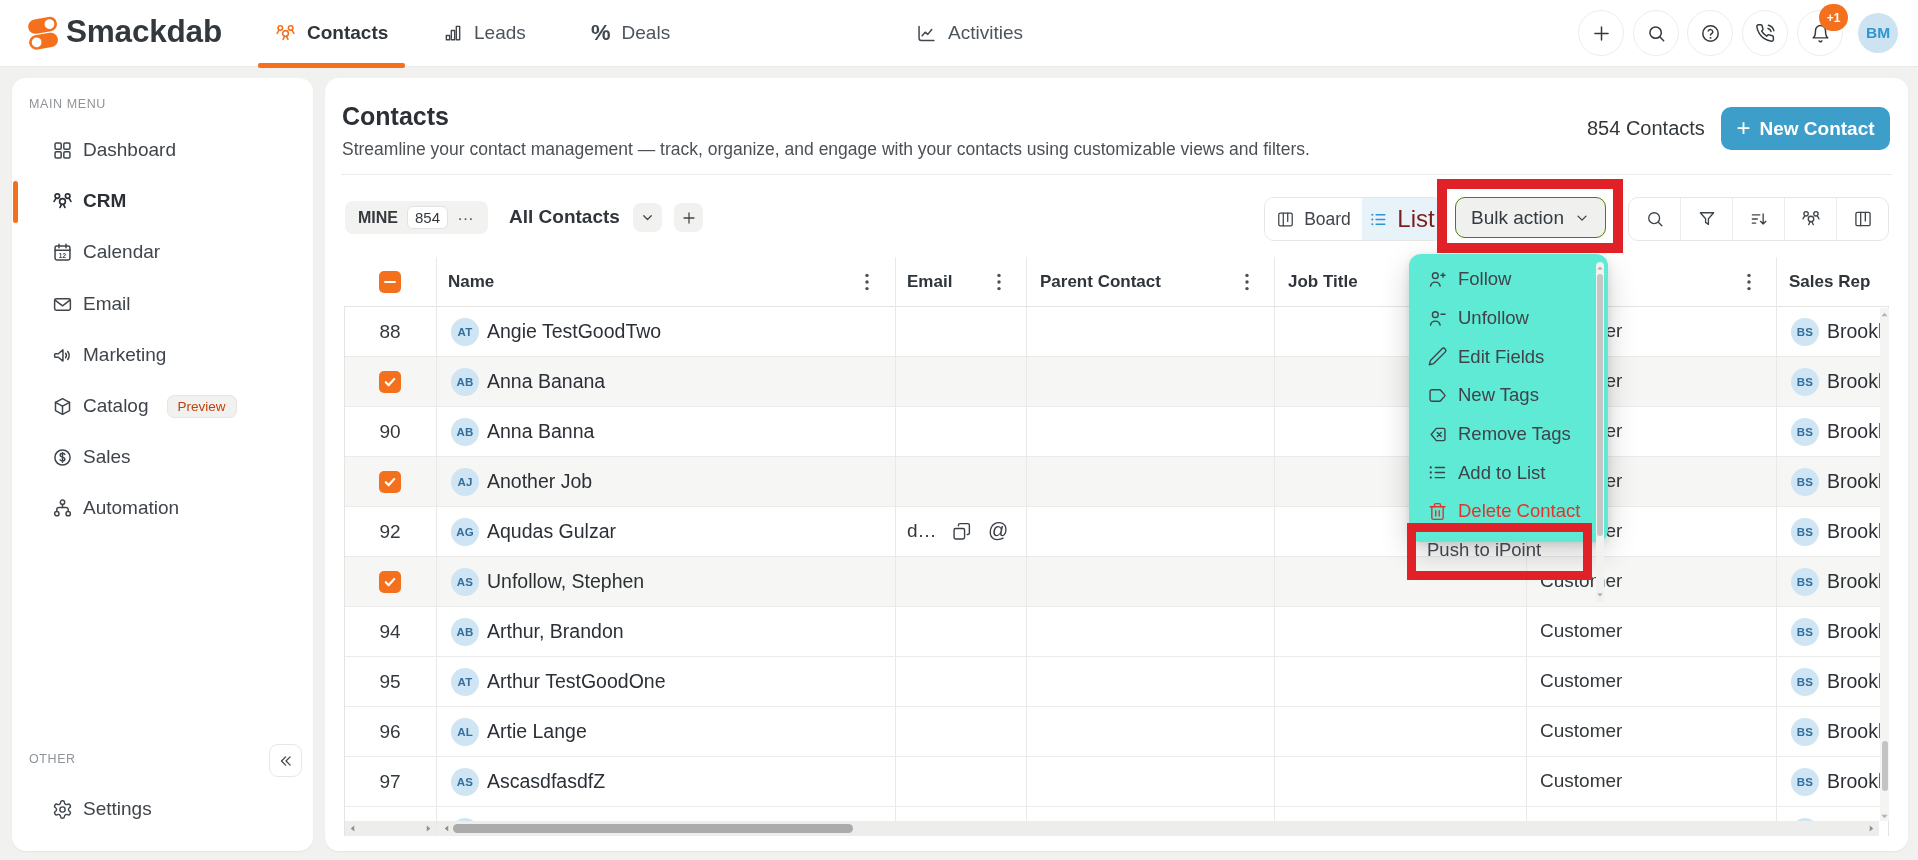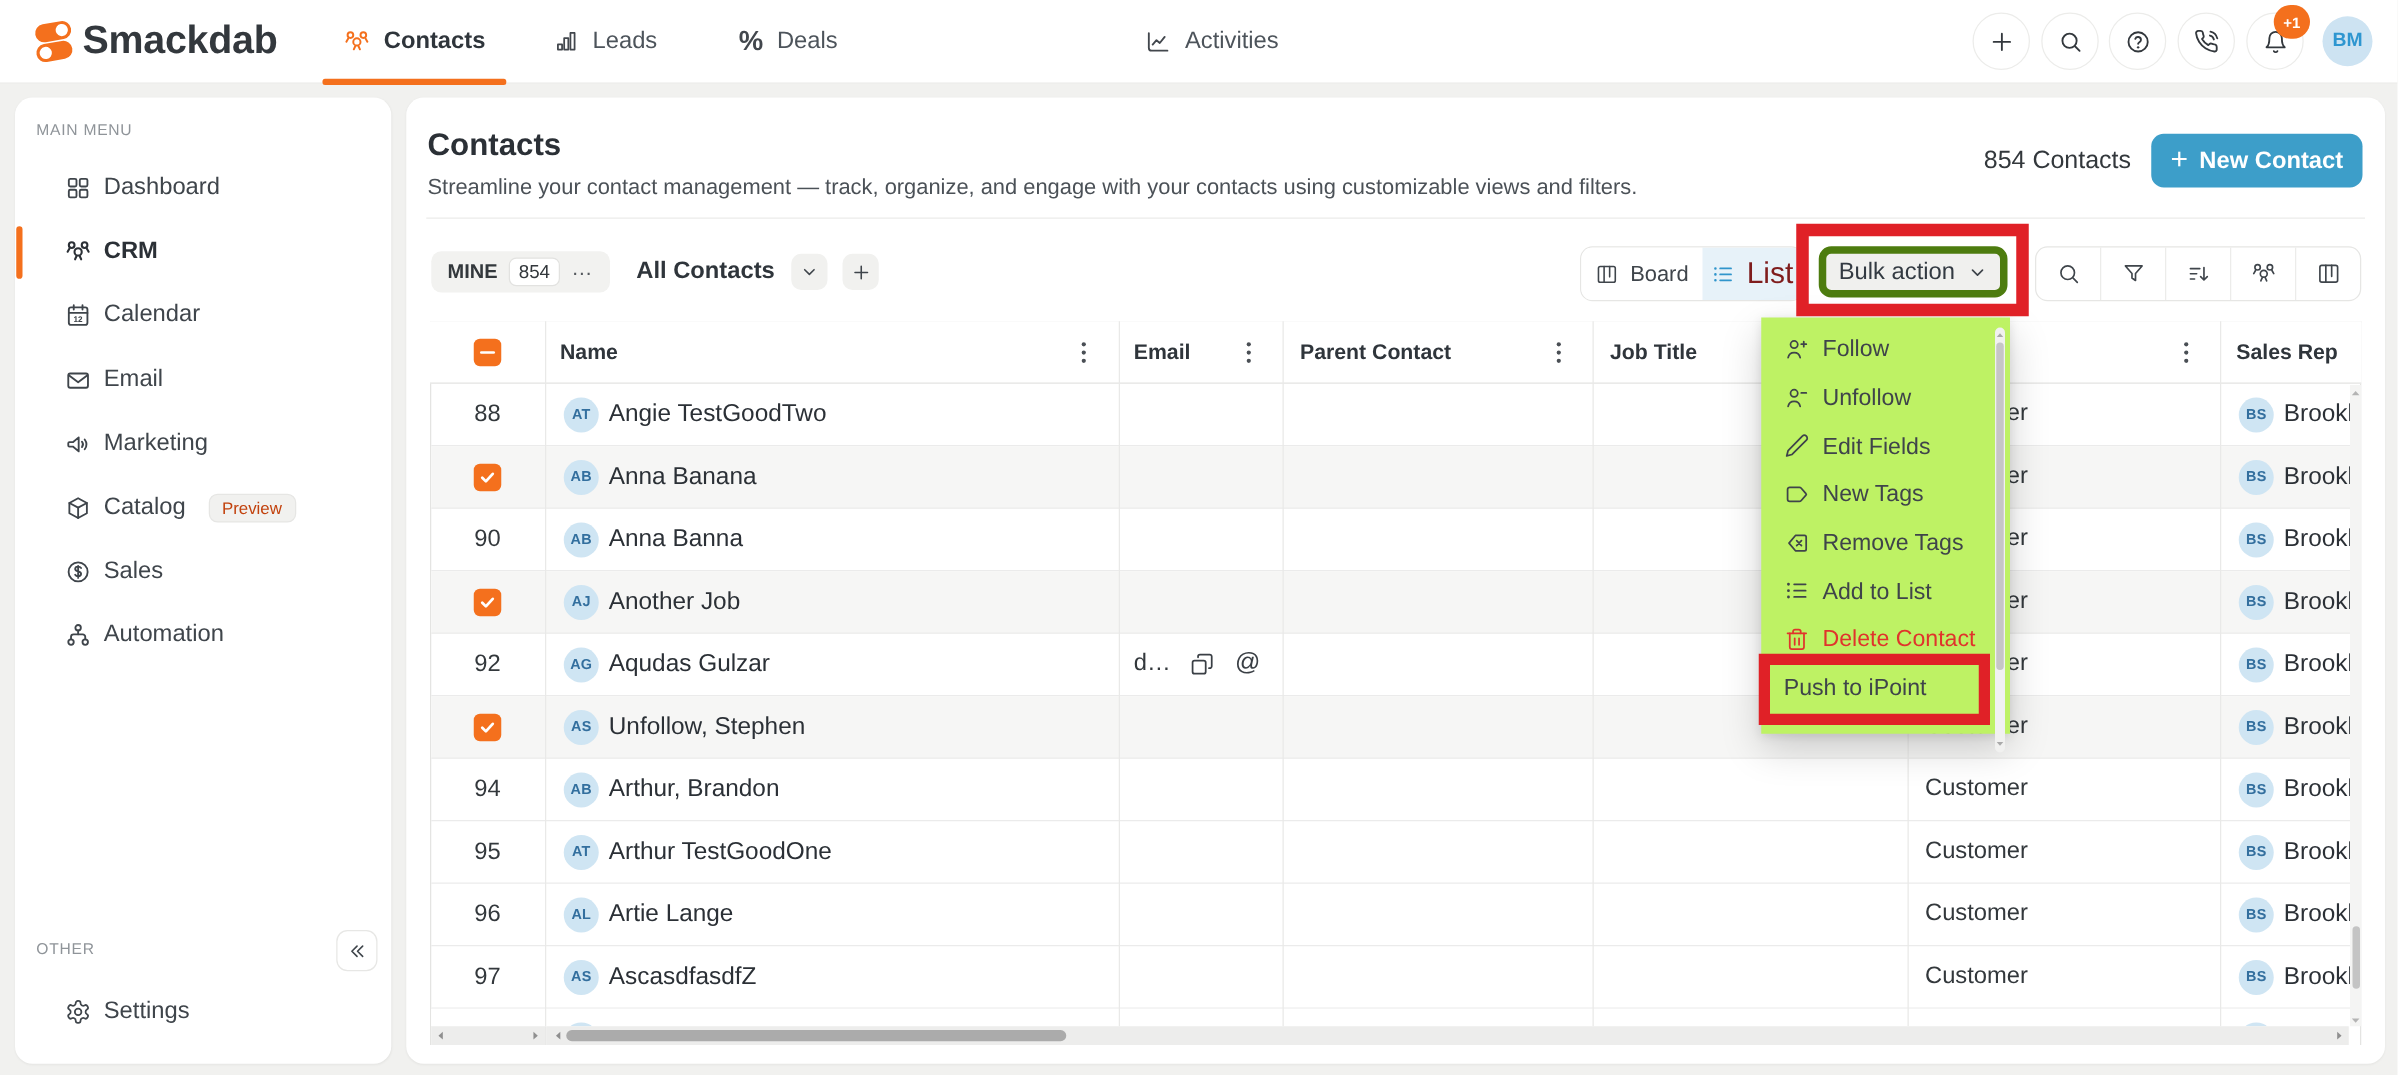--- a/index.html
+++ b/index.html
@@ -222,21 +222,21 @@
         <span style="font-size:17.5px;color:#3f454b">Board</span>
       </div>
       <div class="flex" style="flex:1;height:100%;justify-content:center;gap:9px;background:#e7f2f9">
         <svg class="" width="19" height="19" viewBox="0 0 24 24" fill="none" stroke="#3095cc" stroke-width="1.8" stroke-linecap="round" stroke-linejoin="round">
           <path d="M9 6h11M9 12h11M9 18h11"></path>
           <path d="M4.2 6h.01M4.2 12h.01M4.2 18h.01" stroke-width="2.6"></path>
         </svg>
         <span style="font-size:24px;color:#7f1d1d">List</span>
       </div>
     </div>
-<div class="abs flex" style="left:1130px;top:119px;width:151px;height:41px;background:#f0f0ee;border:6px solid #4d7c0f;border-radius:10px;justify-content:center;gap:10px">
+<div class="abs flex" style="left:1130px;top:119px;width:151px;height:41px;background:#f0f0ee;border:1px solid #4d7c0f;border-radius:10px;justify-content:center;gap:10px">
       <span style="font-size:19px;color:#333a42">Bulk action</span>
       <svg class="" width="16" height="16" viewBox="0 0 24 24" fill="none" stroke="#3f454b" stroke-width="2" stroke-linecap="round" stroke-linejoin="round">
         <path d="M6 9.2l6 6 6-6"></path>
       </svg>
     </div>
 <div class="abs flex" style="left:1303px;top:119px;width:261px;height:44px;border:1px solid #e6e6e4;border-radius:10px;background:#fff">
       <div class="flex" style="flex:1;height:100%;justify-content:center;">
         <svg class="" width="20" height="20" viewBox="0 0 24 24" fill="none" stroke="#3f454b" stroke-width="1.6" stroke-linecap="round" stroke-linejoin="round">
           <circle cx="11" cy="11" r="6.5"></circle>
           <path d="M16 16l4.2 4.2"></path>
@@ -423,21 +423,21 @@
       <svg class="abs" style="left:6px;top:4px" width="7" height="7" viewBox="0 0 8 8">
         <path d="M6 0.5L2 4l4 3.5z" fill="#8f8f8f"></path>
       </svg>
       <div class="abs" style="left:16px;top:3px;width:400px;height:9px;background:#ababab;border-radius:5px"></div>
       <svg class="abs" style="right:4px;top:4px" width="7" height="7" viewBox="0 0 8 8">
         <path d="M2 0.5L6 4l-4 3.5z" fill="#8f8f8f"></path>
       </svg>
     </div>
 <div class="vline" style="left:111px;top:743px;height:15px"></div>
 </div>
-<div class="abs" style="left:1409px;top:254px;width:199px;height:333px;background:#bef264;border-radius:0;box-shadow:0 12px 30px rgba(0,0,0,.18), 0 2px 8px rgba(0,0,0,.1);z-index:40;padding-top:6px">
+<div class="abs" style="left:1409px;top:254px;width:199px;height:288px;background:#5eead4;border-radius:12px;box-shadow:0 12px 30px rgba(0,0,0,.18), 0 2px 8px rgba(0,0,0,.1);z-index:40;padding-top:6px">
 <div class="menuitem" style="">
       <svg class="" width="21" height="21" viewBox="0 0 24 24" fill="none" stroke="#3f444a" stroke-width="1.6" stroke-linecap="round" stroke-linejoin="round">
         <circle cx="9.5" cy="7.6" r="3.3"></circle>
         <path d="M4 19.5a5.6 5.6 0 0 1 11 0"></path>
         <path d="M18.3 4.9v4.6M16 7.2h4.6"></path>
       </svg>
       <span>Follow</span>
     </div>
 <div class="menuitem" style="">
       <svg class="" width="21" height="21" viewBox="0 0 24 24" fill="none" stroke="#3f444a" stroke-width="1.6" stroke-linecap="round" stroke-linejoin="round">

